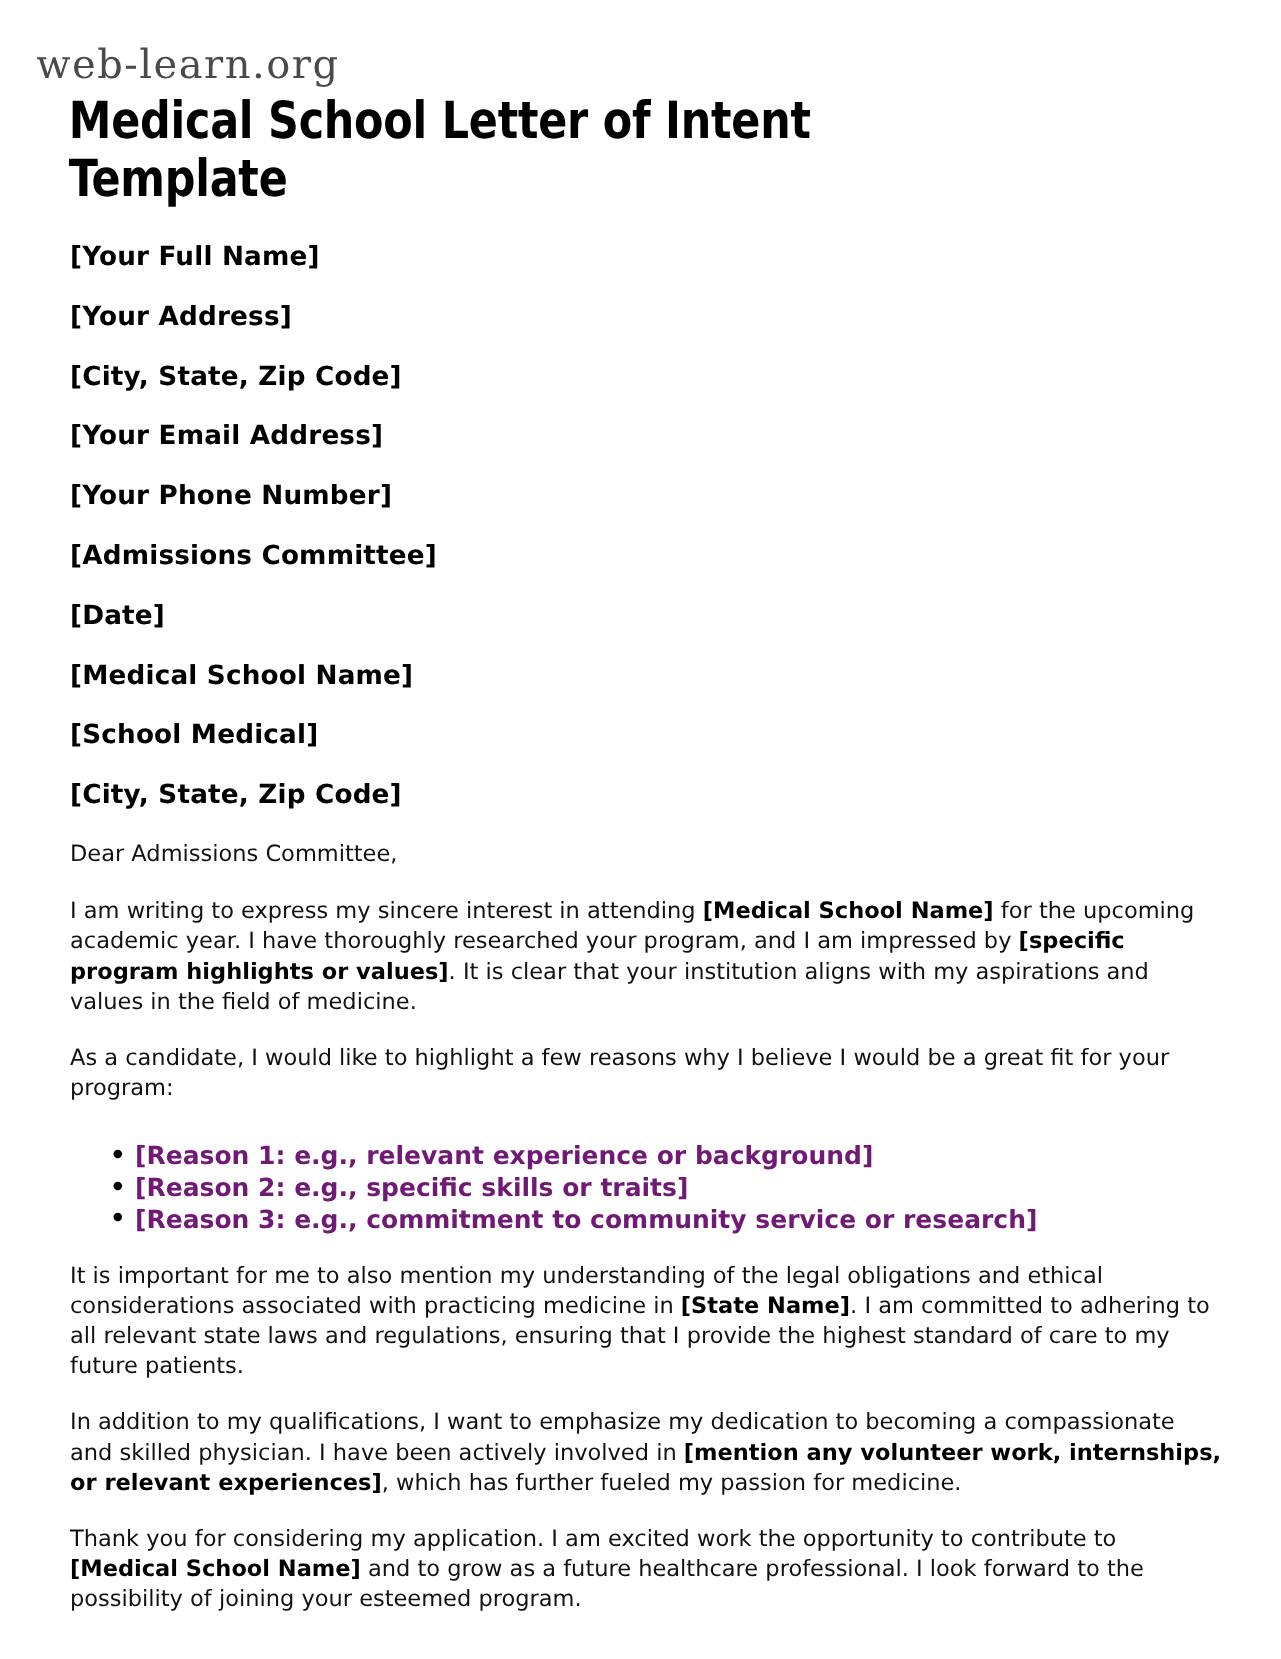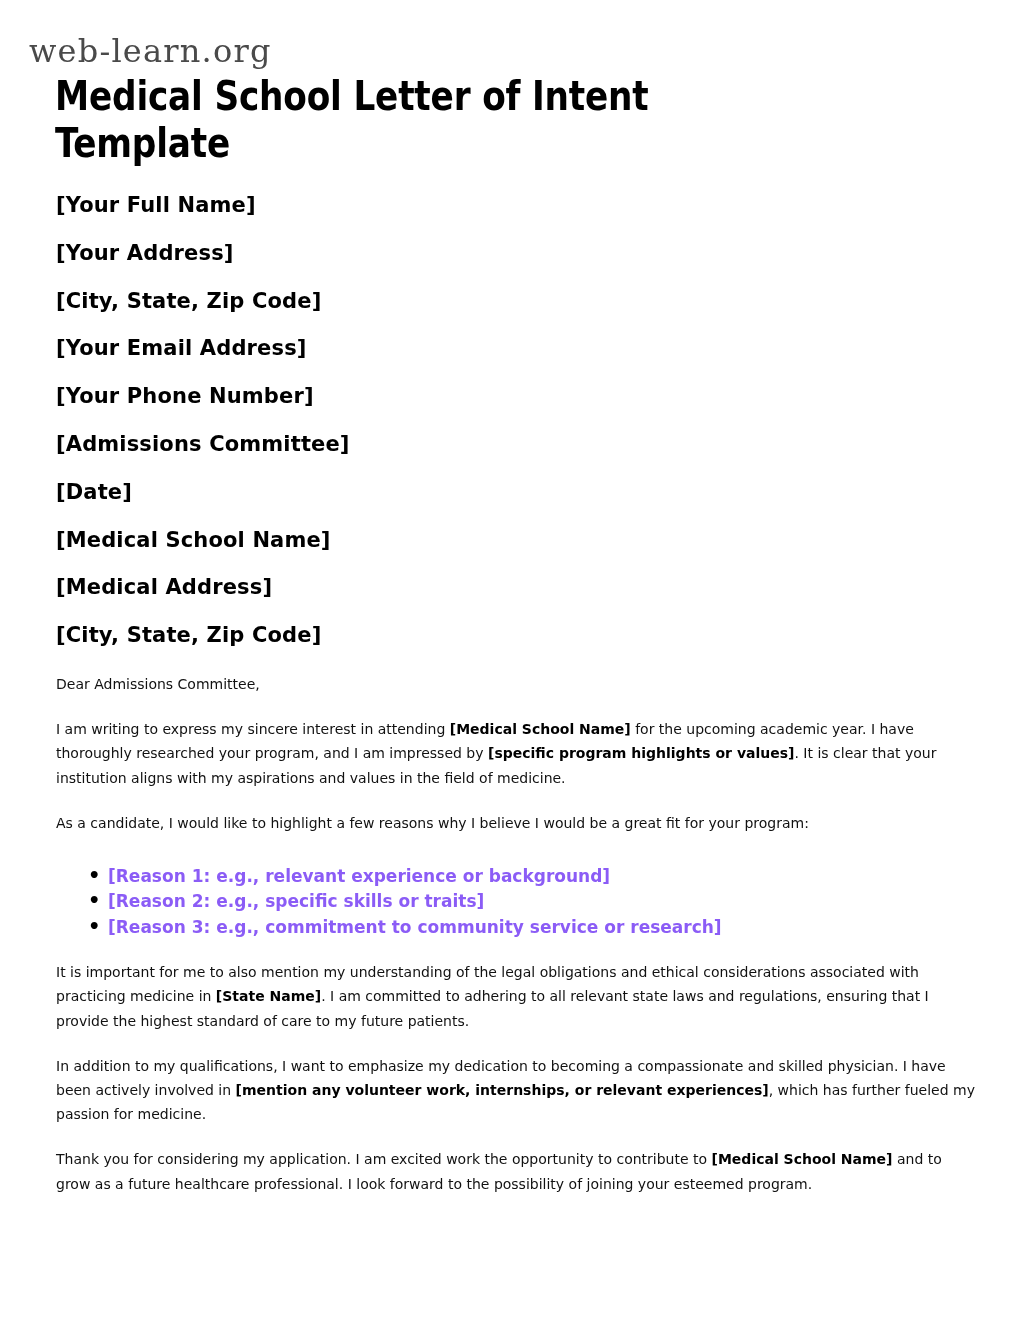--- a/index.html
+++ b/index.html
@@ -67,42 +67,42 @@
     font-size: 21px;
     line-height: 22px;
     font-weight: 700;
     letter-spacing: 0.15px;
     color: #000000;
   }
   .addr-line:last-of-type { margin-bottom: 0; }
 
   .para {
     margin: 0 0 21px 0;
-    font-size: 14px;
+    font-size: 18px;
     line-height: 24.2px;
     font-weight: 400;
     color: #111111;
   }
   .para b { font-weight: 700; color: #000000; }
 
   .salutation { margin-top: 18px; }
 
   .reason-list {
     list-style: none;
     margin: 0 0 21px 0;
     padding: 0;
   }
   .reason-list li {
     position: relative;
     margin: 0 0 1px 0;
     padding-left: 52px;
-    font-size: 17px;
+    font-size: 20px;
     line-height: 24.4px;
     font-weight: 700;
-    color: #8b5cf6;
+    color: #701a75;
   }
   .reason-list li::before {
     content: "\2022";
     position: absolute;
     left: 32px;
     top: 0;
     font-size: 19.5px;
     line-height: 24.4px;
     color: #000000;
   }
@@ -122,21 +122,21 @@
 
     <p class="addr-line">[Your Full Name]</p>
     <p class="addr-line">[Your Address]</p>
     <p class="addr-line">[City, State, Zip Code]</p>
     <p class="addr-line">[Your Email Address]</p>
     <p class="addr-line">[Your Phone Number]</p>
     <p class="addr-line">[Admissions Committee]</p>
 
     <p class="addr-line">[Date]</p>
     <p class="addr-line">[Medical School Name]</p>
-    <p class="addr-line">[Medical Address]</p>
+    <p class="addr-line">[School Medical]</p>
     <p class="addr-line">[City, State, Zip Code]</p>
 
     <p class="para salutation">Dear Admissions Committee,</p>
 
     <p class="para"><span>I am writing to express my sincere interest in attending </span><b>[Medical School Name]</b><span> for the upcoming academic year. I have thoroughly researched your program, and I am impressed by </span><b>[specific program highlights or values]</b><span>. It is clear that your institution aligns with my aspirations and values in the field of medicine.</span></p>
 
     <p class="para">As a candidate, I would like to highlight a few reasons why I believe I would be a great fit for your program:</p>
 
     <div class="list-gap"></div>
 

